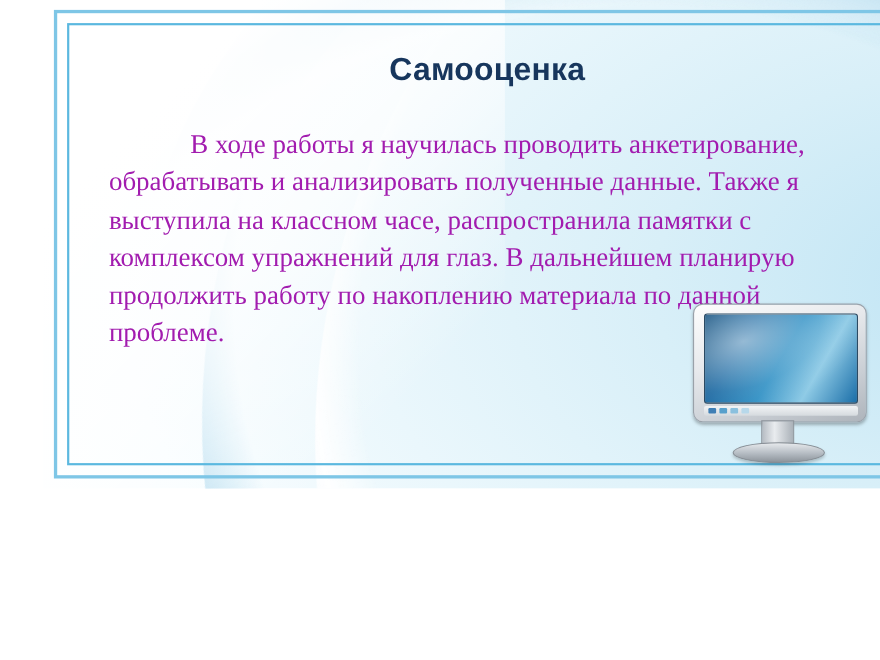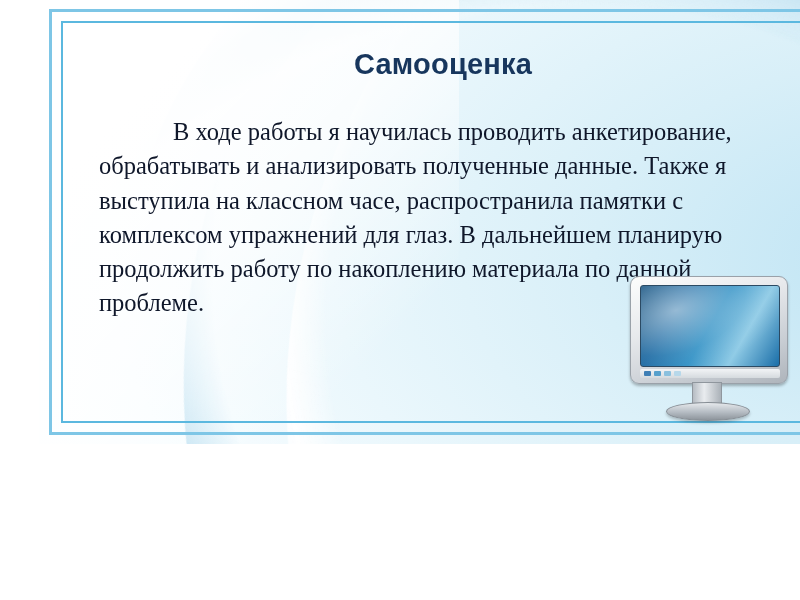--- a/index.html
+++ b/index.html
@@ -102,21 +102,21 @@
     font-weight: bold;
     font-size: 29px;
     color: #17365d;
     letter-spacing: 0.2px;
     margin: 0 0 34px 0;
   }
   .body-text {
     font-family: "Liberation Serif", serif;
     font-size: 24.5px;
     line-height: 1.40;
-    color: #0f172a;
+    color: #a21caf;
     text-indent: 74px;
     margin: 0;
     padding-right: 6px;
     text-align: left;
   }
 
   
   .monitor {
     position: absolute;
     right: 44px;

